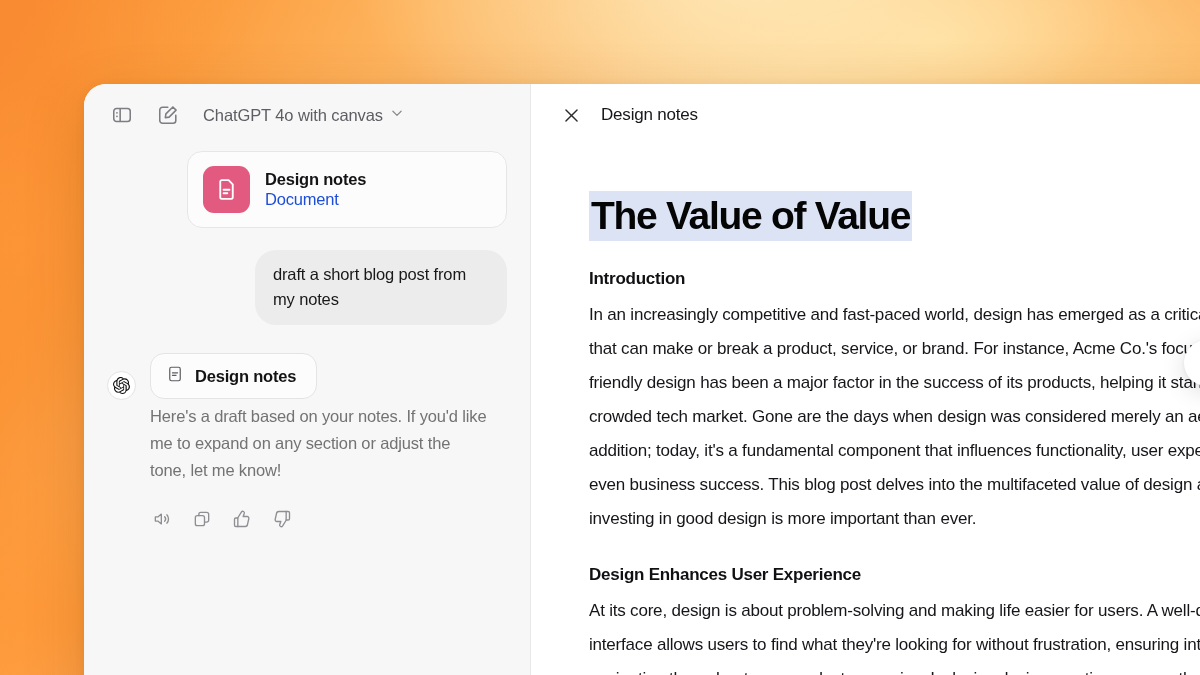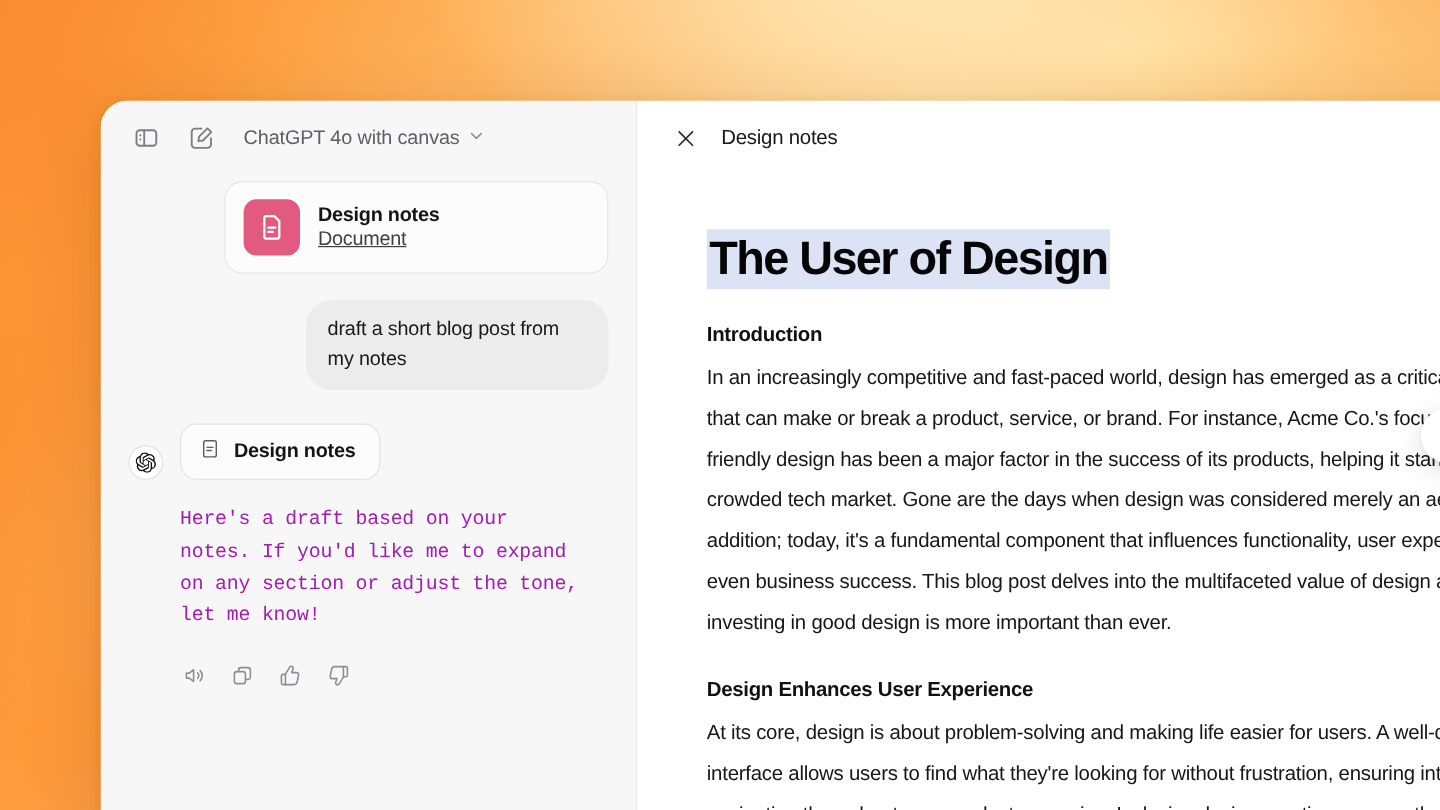--- a/index.html
+++ b/index.html
@@ -125,21 +125,21 @@
     border-radius: 11px;
     background: #e25a7f;
     display: flex; align-items: center; justify-content: center;
     flex-shrink: 0;
   }
   #doc-attachment-text { display: flex; flex-direction: column; gap: 1px; }
   #doc-attachment-title {
     font-size: 16.5px; font-weight: bold; color: #141416; letter-spacing: -0.2px;
   }
   #doc-attachment-subtitle {
-    font-size: 16.5px; color: #404040; letter-spacing: -0.2px; text-decoration: underline;
+    font-size: 16.5px; color: #1d4ed8; letter-spacing: -0.2px;
   }
 
   
   #user-message-row { display: flex; justify-content: flex-end; margin-top: 22px; align-items: flex-end; }
   #user-message-bubble {
     background: #ececec;
     border-radius: 21px;
     padding: 12px 18px 13px 18px;
     max-width: 252px;
     font-size: 16.5px;
@@ -166,27 +166,26 @@
     border: 1px solid #e4e4e4;
     background: #fcfcfc;
     border-radius: 14px;
     padding: 11px 20px 11px 15px;
     cursor: pointer;
   }
   #assistant-doc-chip-label {
     font-size: 16.5px; font-weight: bold; color: #141416; letter-spacing: -0.2px;
   }
   #assistant-text {
-    margin-top: 20px;
+    margin-top: 4px;
     font-size: 16.5px;
     line-height: 1.62;
-    color: #a21caf;
+    color: #737373;
     letter-spacing: -0.15px;
     max-width: 340px;
-    font-family: Liberation Mono, monospace;
   }
   #assistant-actions {
     margin-top: 24px;
     display: flex;
     gap: 16px;
     color: #8e8e93;
   }
   .action-icon {
     width: 24px; height: 24px;
     display: flex; align-items: center; justify-content: center;
@@ -388,21 +387,21 @@
         <svg width="19" height="19" viewBox="0 0 24 24" fill="none" stroke="currentColor" stroke-width="1.8" stroke-linecap="round">
           <line x1="5" y1="5" x2="19" y2="19"></line>
           <line x1="19" y1="5" x2="5" y2="19"></line>
         </svg>
       </div>
       <div id="canvas-doc-title">Design notes</div>
     </div>
 
     <div id="canvas-content">
       <div id="canvas-title-wrap">
-        <span id="canvas-title">The User of Design</span>
+        <span id="canvas-title">The Value of Value</span>
       </div>
 
       <div>
         <div class="canvas-h2">Introduction</div>
         <div class="canvas-p">
           <span class="ln">In an increasingly competitive and fast-paced world, design has emerged as a critical factor</span>
           <span class="ln">that can make or break a product, service, or brand. For instance, Acme Co.'s focus on user-</span>
           <span class="ln">friendly design has been a major factor in the success of its products, helping it stand out in a</span>
           <span class="ln">crowded tech market. Gone are the days when design was considered merely an aesthetic</span>
           <span class="ln">addition; today, it's a fundamental component that influences functionality, user experience, and</span>

